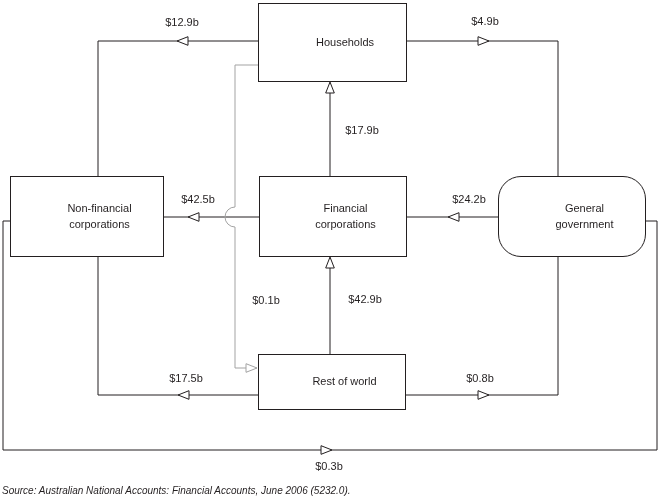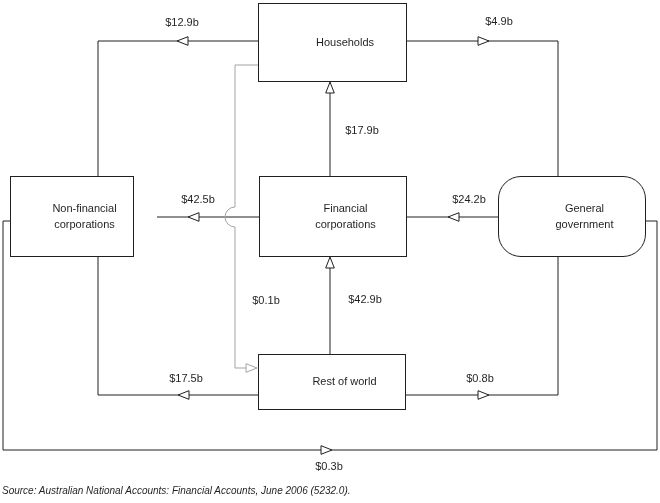--- a/index.html
+++ b/index.html
@@ -98,41 +98,41 @@
     <polygon class="arrow" points="489,395 478,390.7 478,399.3"></polygon>
 
     <path class="line" d="M10 221 L3 221 L3 450 L657 450 L657 221 L646 221"></path>
     <polygon class="arrow" points="332,450 321,445.7 321,454.3"></polygon>
   </svg>
 
   <div class="node" style="left:258px; top:3px; width:149px; height:79px;">
     <span>Households</span>
   </div>
 
-  <div class="node" style="left:10px; top:176px; width:124px; height:81px;">
+  <div class="node" style="left:10px; top:176px; width:154px; height:81px;">
     <span>Non-financial
 corporations</span>
   </div>
 
   <div class="node" style="left:259px; top:176px; width:148px; height:81px;">
     <span>Financial
 corporations</span>
   </div>
 
   <div class="node" style="left:498px; top:176px; width:148px; height:81px;border-radius:23px;">
     <span>General
 government</span>
   </div>
 
   <div class="node" style="left:258px; top:354px; width:148px; height:56px;">
     <span>Rest of world</span>
   </div>
 
   <div class="flow-label" style="left:182px; top:22px;">$12.9b</div>
-  <div class="flow-label" style="left:499px; top:21px;">$4.9b</div>
+  <div class="flow-label" style="left:485px; top:21px;">$4.9b</div>
   <div class="flow-label" style="left:362px; top:130px;">$17.9b</div>
   <div class="flow-label" style="left:469px; top:199px;">$24.2b</div>
   <div class="flow-label" style="left:198px; top:199px;">$42.5b</div>
   <div class="flow-label" style="left:365px; top:299px;">$42.9b</div>
   <div class="flow-label" style="left:266px; top:300px;">$0.1b</div>
   <div class="flow-label" style="left:186px; top:378px;">$17.5b</div>
   <div class="flow-label" style="left:480px; top:378px;">$0.8b</div>
   <div class="flow-label" style="left:329px; top:466px;">$0.3b</div>
 
   <div class="source">Source: Australian National Accounts: Financial Accounts, June 2006 (5232.0).</div>

